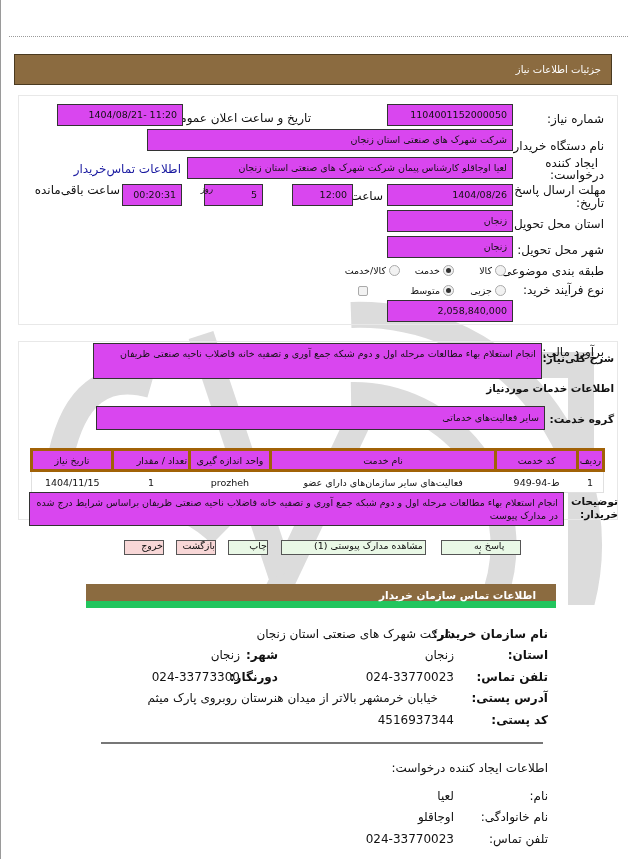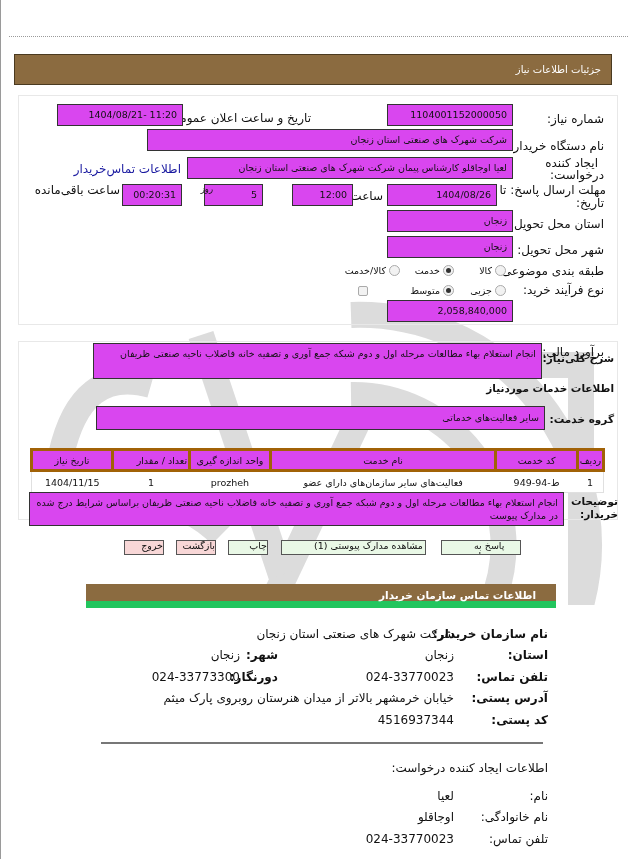--- a/index.html
+++ b/index.html
@@ -73,21 +73,21 @@
 <div class="lbl" style="right:30px; top:140px;">نام دستگاه خریدار:</div>
 <div class="box" style="left:146px; top:129px; width:366px; height:22px;">شرکت شهرک های  صنعتی  استان  زنجان</div>
 
 <div class="lbl" style="right:36px; top:157px;">ایجاد کننده</div>
 <div class="lbl" style="right:30px; top:169px;">درخواست:</div>
 <div class="box" style="left:186px; top:157px; width:326px; height:22px;">لعیا اوجاقلو کارشناس پیمان شرکت شهرک های  صنعتی  استان  زنجان</div>
 <div class="lbl link" style="right:453px; top:163px;">اطلاعات تماس‌خریدار</div>
 
 <div class="lbl" style="right:28px; top:184px;">مهلت ارسال پاسخ: تا</div>
 <div class="lbl" style="right:30px; top:197px;">تاریخ:</div>
-<div class="box ltr" style="left:386px; top:184px; width:110px; height:22px;">1404/08/26</div>
+<div class="box ltr" style="left:386px; top:184px; width:126px; height:22px;">1404/08/26</div>
 <div class="lbl" style="right:251px; top:190px;">ساعت</div>
 <div class="box ltr" style="left:291px; top:184px; width:61px; height:22px;">12:00</div>
 <div class="box ltr" style="left:203px; top:184px; width:59px; height:22px;">5</div>
 <div class="lbl" style="right:421px; top:183px; font-size:8.5px;">روز</div>
 <div class="box ltr" style="left:121px; top:184px; width:60px; height:22px;">00:20:31</div>
 <div class="lbl" style="right:514px; top:184px;">ساعت باقی‌مانده</div>
 
 <div class="lbl" style="right:30px; top:218px;">استان محل تحویل:</div>
 <div class="box" style="left:386px; top:210px; width:126px; height:22px;">زنجان</div>
 <div class="lbl" style="right:30px; top:244px;">شهر محل تحویل:</div>
@@ -177,21 +177,21 @@
 <div class="lbl" style="right:180px; top:649px;">زنجان</div>
 <div class="lbl" style="right:356px; top:649px; font-weight:bold;">شهر:</div>
 <div class="lbl" style="right:394px; top:649px;">زنجان</div>
 
 <div class="lbl" style="right:86px; top:671px; font-weight:bold;">تلفن تماس:</div>
 <div class="lbl" style="right:180px; top:671px;">024-33770023</div>
 <div class="lbl" style="right:356px; top:671px; font-weight:bold;">دورنگار:</div>
 <div class="lbl" style="right:394px; top:671px;">024-33773300</div>
 
 <div class="lbl" style="right:86px; top:692px; font-weight:bold;">آدرس پستی:</div>
-<div class="lbl" style="right:180px; top:692px;">خیابان خرمشهر بالاتر از میدان هنرستان روبروی پارک میثم</div>
+<div class="lbl" style="right:196px; top:692px;">خیابان خرمشهر بالاتر از میدان هنرستان روبروی پارک میثم</div>
 
 <div class="lbl" style="right:86px; top:714px; font-weight:bold;">کد پستی:</div>
 <div class="lbl" style="right:180px; top:714px;">4516937344</div>
 
 <div class="hr" style="top:742px;"></div>
 
 <div class="lbl" style="right:86px; top:762px;">اطلاعات ایجاد کننده درخواست:</div>
 
 <div class="lbl" style="right:86px; top:790px;">نام:</div>
 <div class="lbl" style="right:180px; top:790px;">لعیا</div>

